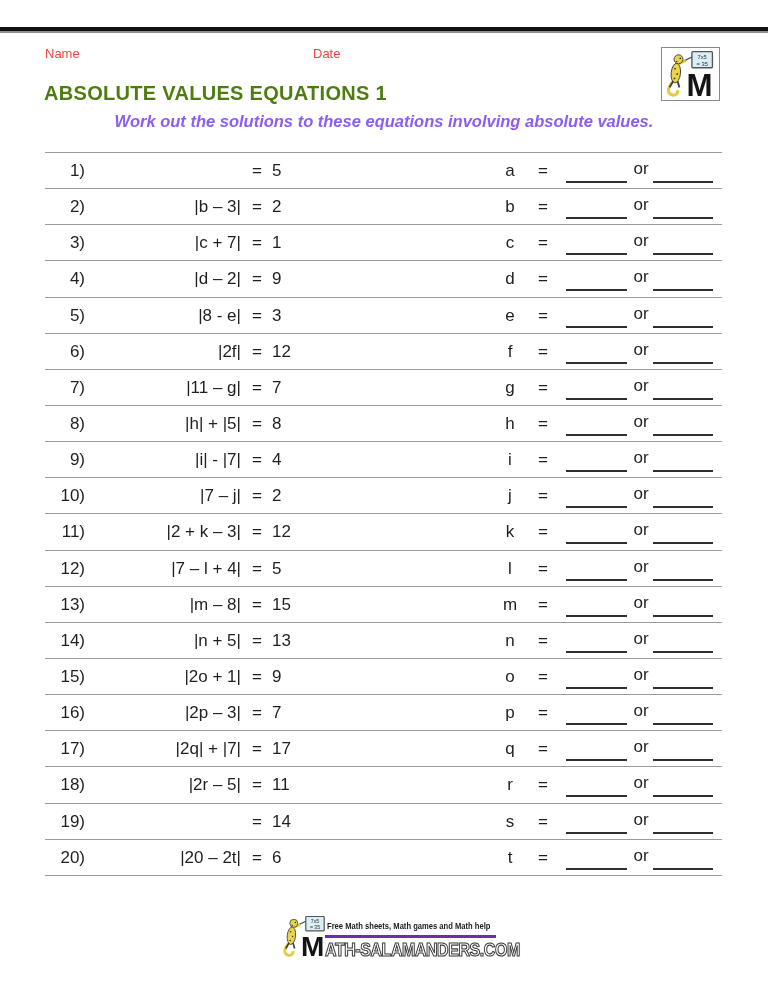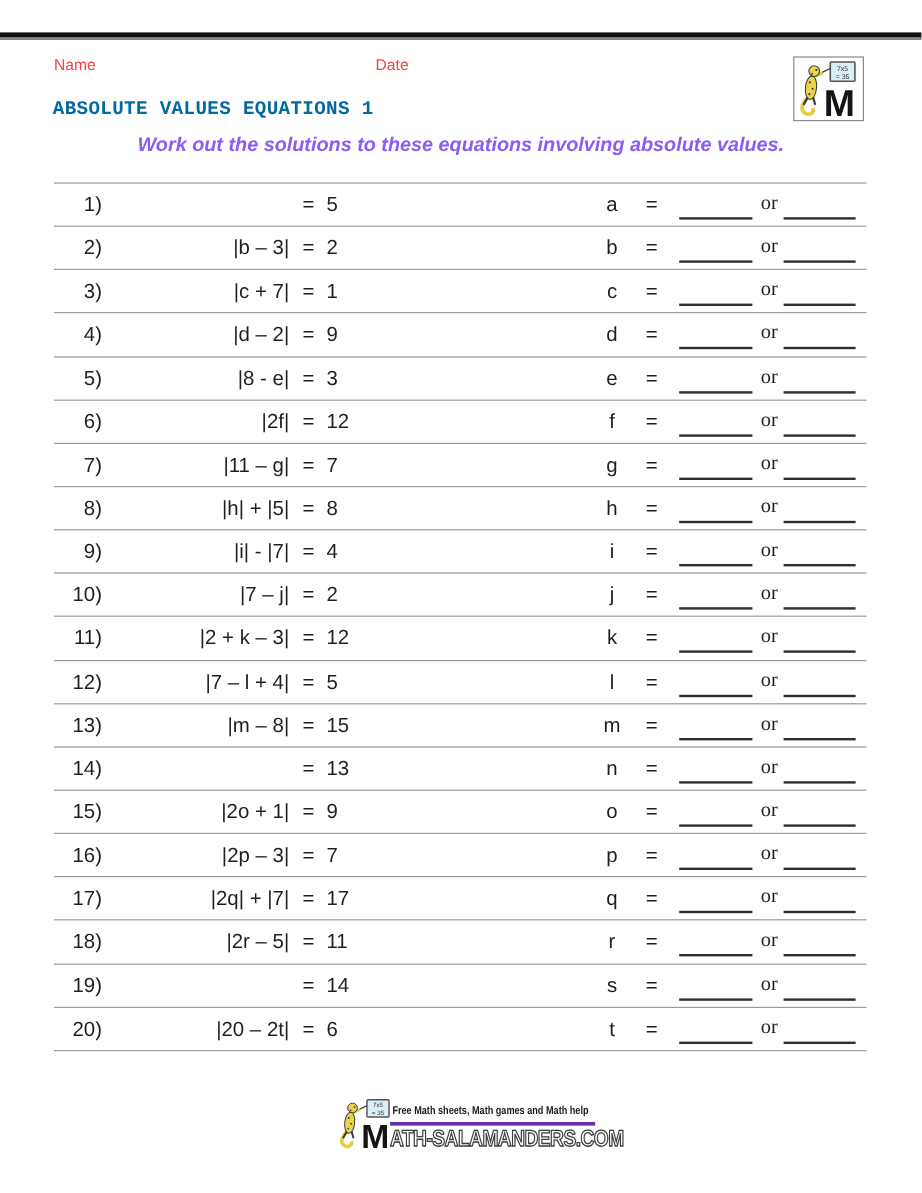--- a/index.html
+++ b/index.html
@@ -14,22 +14,22 @@
   .hdr-label{position:absolute;top:46px;font-size:13px;font-weight:400;color:#ef4444;}
   .name-label{left:45px;}
   .date-label{left:313px;}
   .logo-box{
     position:absolute;left:661px;top:47px;width:59px;height:54px;
     border:1px solid #8a8a8a;background:#ffffff;
     display:flex;align-items:center;justify-content:center;box-sizing:border-box;
   }
   .page-title{
     position:absolute;left:44px;top:82px;
-    font-family:Liberation Mono, monospace;font-size:16px;font-weight:700;
-    color:#0369a1;letter-spacing:0.3px;white-space:nowrap;
+    font-family:Liberation Sans, sans-serif;font-size:20px;font-weight:700;
+    color:#4d7c0f;letter-spacing:0.3px;white-space:nowrap;
   }
   .subtitle{
     position:absolute;left:0;top:112px;width:768px;text-align:center;
     font-style:italic;font-weight:700;font-size:16.5px;color:#8b5cf6;
   }
   .ptable{
     position:absolute;left:45px;top:152px;width:677px;
     border-top:1px solid #9b9b9b;
   }
   .prow{
@@ -39,21 +39,21 @@
   .prow span{position:absolute;top:0;height:100%;}
   .c-num{left:0;width:40px;text-align:right;}
   .c-lhs{left:50px;width:146px;text-align:right;white-space:pre;}
   .c-eq{left:204px;width:16px;text-align:center;}
   .c-rhs{left:227px;}
   .c-var{left:450px;width:30px;text-align:center;}
   .c-aeq{left:490px;width:16px;text-align:center;}
   .blankline{border-bottom:2px solid #2f2f2f;}
   .prow span.blankline{top:5px;height:23px;}
   .c-b1{left:521px;width:61px;}
-  .c-or{left:585px;width:22px;text-align:center;line-height:32px;font-family:Liberation Serif, serif;}
+  .c-or{left:585px;width:22px;text-align:center;line-height:32px;}
   .c-b2{left:608px;width:60px;}
   .footer{position:absolute;left:281px;top:906px;width:250px;height:84px;}
   .f-logo{position:absolute;left:0;top:8px;}
   .f-tagline{
     position:absolute;left:46px;top:14px;font-size:9.5px;font-weight:700;
     color:#1a1a1a;white-space:nowrap;transform:scaleX(0.8);transform-origin:left top;
   }
   .f-underline{position:absolute;left:44px;top:29px;width:171px;height:2.5px;background:#6b2fa8;}
   .f-wordmark{
     position:absolute;left:44px;top:33px;font-size:19px;font-weight:700;
@@ -241,20 +241,21 @@
     <span class="c-eq">=</span>
     <span class="c-rhs">15</span>
     <span class="c-var">m</span>
     <span class="c-aeq">=</span>
     <span class="c-b1 blankline"></span>
     <span class="c-or">or</span>
     <span class="c-b2 blankline"></span>
   </div>
     <div class="prow">
     <span class="c-num">14)</span>
+    <span class="c-lhs">|n + 5|</span>
     <span class="c-eq">=</span>
     <span class="c-rhs">13</span>
     <span class="c-var">n</span>
     <span class="c-aeq">=</span>
     <span class="c-b1 blankline"></span>
     <span class="c-or">or</span>
     <span class="c-b2 blankline"></span>
   </div>
     <div class="prow">
     <span class="c-num">15)</span>

